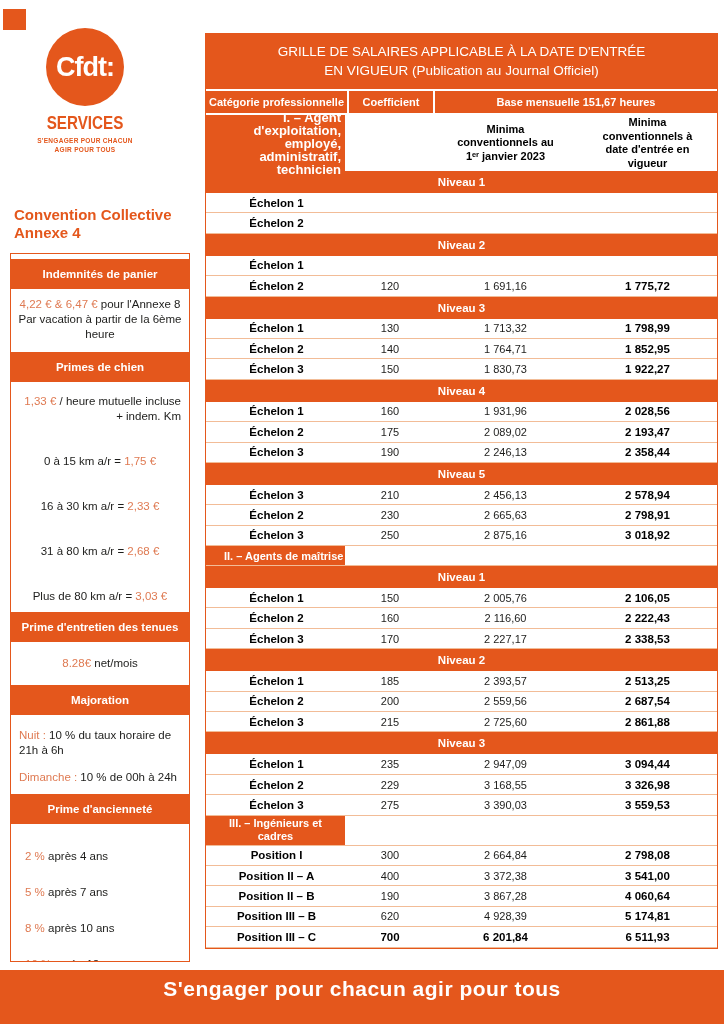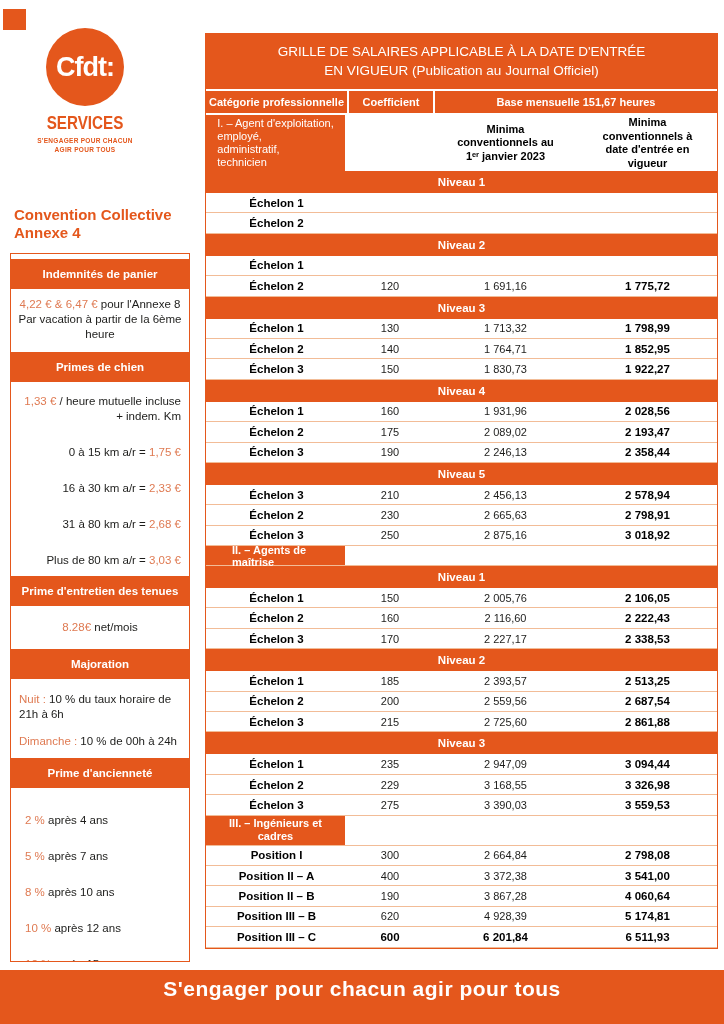--- a/index.html
+++ b/index.html
@@ -30,52 +30,52 @@
     border:1px solid var(--orange);background:#fff;overflow:hidden}
   .sb-header{background:var(--orange);color:#fff;font-weight:bold;font-size:11.5px;
     height:30px;display:flex;align-items:center;justify-content:center;text-align:center;
     padding:0 6px;line-height:13px}
   .sb-header:first-child{margin-top:5px}
   .sb-body{font-size:11.5px;line-height:15px}
   .sb-line .accent{color:var(--accent)}
   .body-panier{padding:8px 6px 10px;text-align:center}
   .body-chien{padding:12px 8px 8px}
   .body-chien .sb-line.first{text-align:right;padding-left:2px}
-  .body-chien .sb-line.km{text-align:right;margin-top:21px}
+  .body-chien .sb-line.km{text-align:center;margin-top:30px}
   .body-tenues{padding:14px 0;text-align:center}
   .body-major{padding:13px 8px 9px;text-align:left}
   .body-major .sb-line.second{margin-top:12px}
   .body-anc{padding:13px 0 0 14px;text-align:left}
   .body-anc .sb-line{margin-top:21px}
   .body-anc .sb-line:first-child{margin-top:12px}
   
   .grid-wrap{position:absolute;left:205px;top:33px;width:513px;border:1px solid var(--orange);background:#fff}
   .grid-title{background:var(--orange);color:#fff;text-align:center;font-weight:normal;
     font-size:13.5px;line-height:19px;padding:8px 10px 9px}
   .grid-colhead{display:flex;background:var(--orange);height:24px;border-top:2px solid #fff}
   .grid-colhead>div{color:#fff;font-weight:bold;font-size:11px;display:flex;
     align-items:center;justify-content:center;text-align:center}
   .grid-subhead{display:flex;border-top:2px solid #fff;height:58px}
-  .cat-cell{background:var(--orange);color:#fff;font-weight:normal;font-size:11px;
-    line-height:13px;display:flex;align-items:center;justify-content:center;text-align:left;
+  .cat-cell{background:var(--orange);color:#fff;font-weight:bold;font-size:13px;
+    line-height:13px;display:flex;align-items:center;justify-content:center;text-align:right;
     border-right:2px solid #fff;white-space:pre-line;padding:0 4px}
   .minima-cell{font-weight:bold;font-size:11px;line-height:13.5px;display:flex;
     align-items:center;justify-content:center;text-align:center;white-space:pre-line;color:#000}
   .c1{width:141px}.c2{width:86px;border-left:2px solid #fff}.c3{width:145px;border-left:2px solid #fff}
   .w1{width:141px}.w2{width:86px}.w3{width:145px}.w4{width:139px}
   .t-band{background:var(--orange);color:#fff;font-weight:bold;font-size:11.5px;
     height:22px;display:flex;align-items:center;justify-content:center}
   .t-row{display:flex;height:20.4px;border-bottom:1px solid var(--sep);align-items:center}
   .t-row>div{display:flex;align-items:center;justify-content:center;font-size:11px;height:100%}
   .t-row .lbl{font-weight:bold;font-size:11.5px;color:#000}
   .t-row .v2{font-weight:bold;font-size:11.5px;color:#000}
   .t-row.boldall .co,.t-row.boldall .v1{font-weight:bold;font-size:11.5px;color:#000}
   .t-sec{display:flex;height:20px;border-bottom:1px solid var(--sep)}
   .t-sec .seccell{background:var(--orange);color:#fff;font-weight:bold;font-size:11px;
-    width:141px;display:flex;align-items:center;padding-left:26px;border-right:2px solid #fff}
+    width:141px;display:flex;align-items:center;padding-left:18px;border-right:2px solid #fff}
   .t-sec2{height:30px}
   .t-sec2 .seccell{justify-content:center;text-align:center;line-height:13px;padding:0 10px}
   
   .footer{position:absolute;left:0;top:970px;width:724px;height:54px;background:var(--orange);
     color:#fff;font-weight:bold;font-size:21px;text-align:center;padding-top:7px;letter-spacing:.5px}
 </style>
 </head>
 <body>
 
 <div class="corner-square"></div>
@@ -321,21 +321,21 @@
         <div class="v2 w4">4 060,64</div>
       </div>
       <div class="t-row">
         <div class="lbl w1">Position III – B</div>
         <div class="co w2">620</div>
         <div class="v1 w3">4 928,39</div>
         <div class="v2 w4">5 174,81</div>
       </div>
       <div class="t-row boldall">
         <div class="lbl w1">Position III – C</div>
-        <div class="co w2">600</div>
+        <div class="co w2">700</div>
         <div class="v1 w3">6 201,84</div>
         <div class="v2 w4">6 511,93</div>
       </div>
     </div>
 </div>
 
 <div class="footer">
   <span>S'engager pour chacun agir pour tous</span>
 </div>
 

